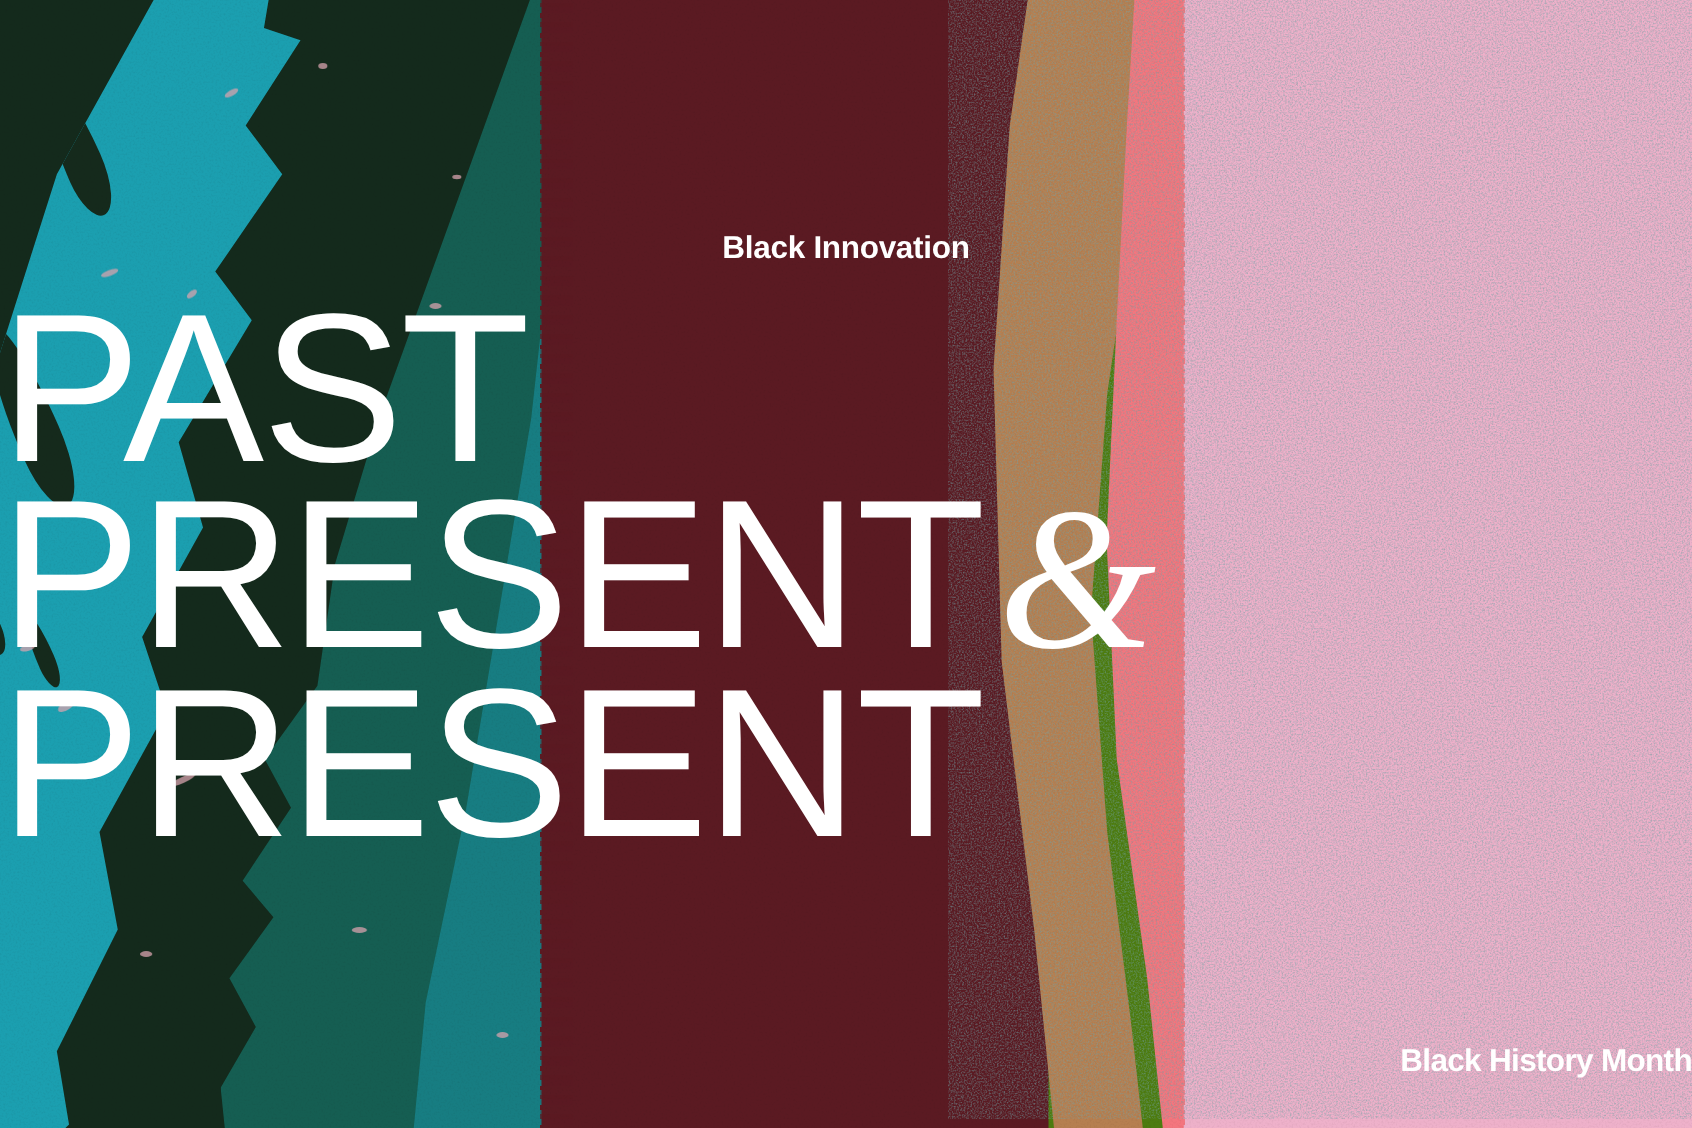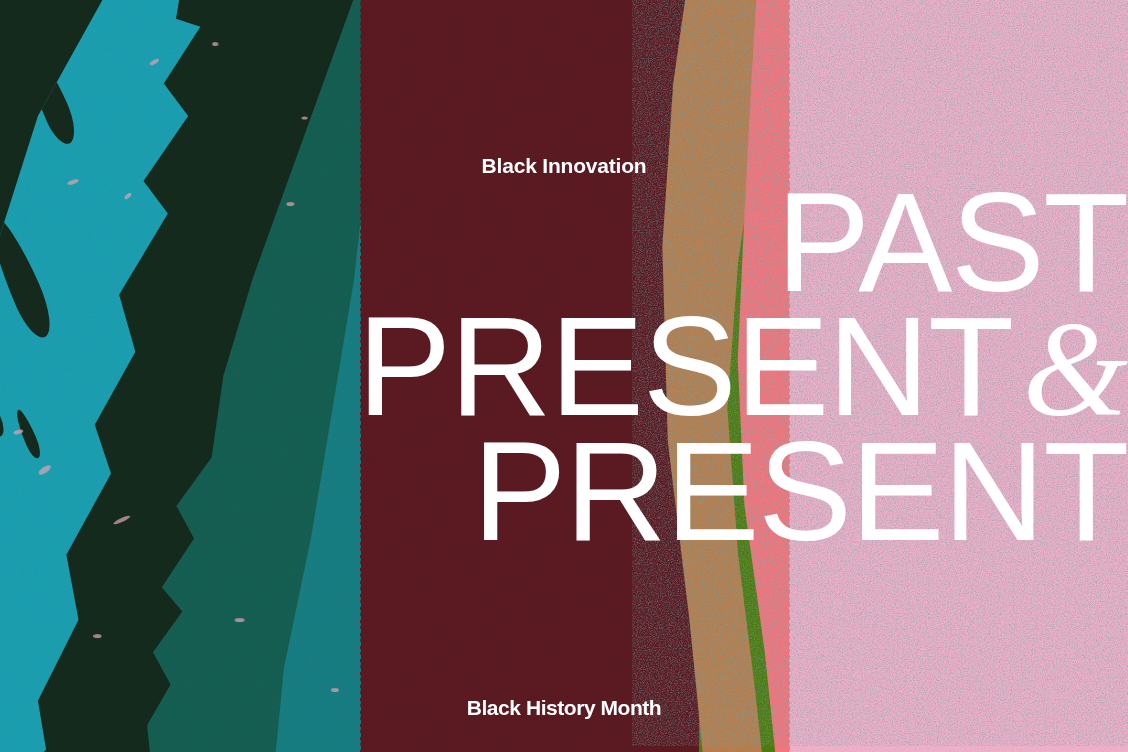--- a/index.html
+++ b/index.html
@@ -165,43 +165,43 @@
     top: 155px;
     left: 0; right: 0;
     text-align: center;
     font-size: 21px;
     font-weight: 700;
     letter-spacing: -0.2px;
     line-height: 1;
   }
   .headline {
     position: absolute;
-    top: 180px;
+    top: 196px;
     left: 0; right: 0;
-    text-align: right;
+    text-align: left;
     font-weight: 300;
     font-size: 141px;
     line-height: 0.88;
     letter-spacing: -1.5px;
     white-space: nowrap;
   }
   .headline .line { display: block; }
   .amp {
     font-family: "Liberation Serif", serif;
     font-style: italic;
     font-weight: 400;
     font-size: 0.96em;
     letter-spacing: 0;
     padding-left: 10px;
   }
   .footline {
     position: absolute;
     top: 697px;
     left: 0; right: 0;
-    text-align: center;
+    text-align: right;
     font-size: 21px;
     font-weight: 700;
     letter-spacing: -0.45px;
     line-height: 1;
   }
 </style>
 </head>
 <body>
 
 <div id="poster">

